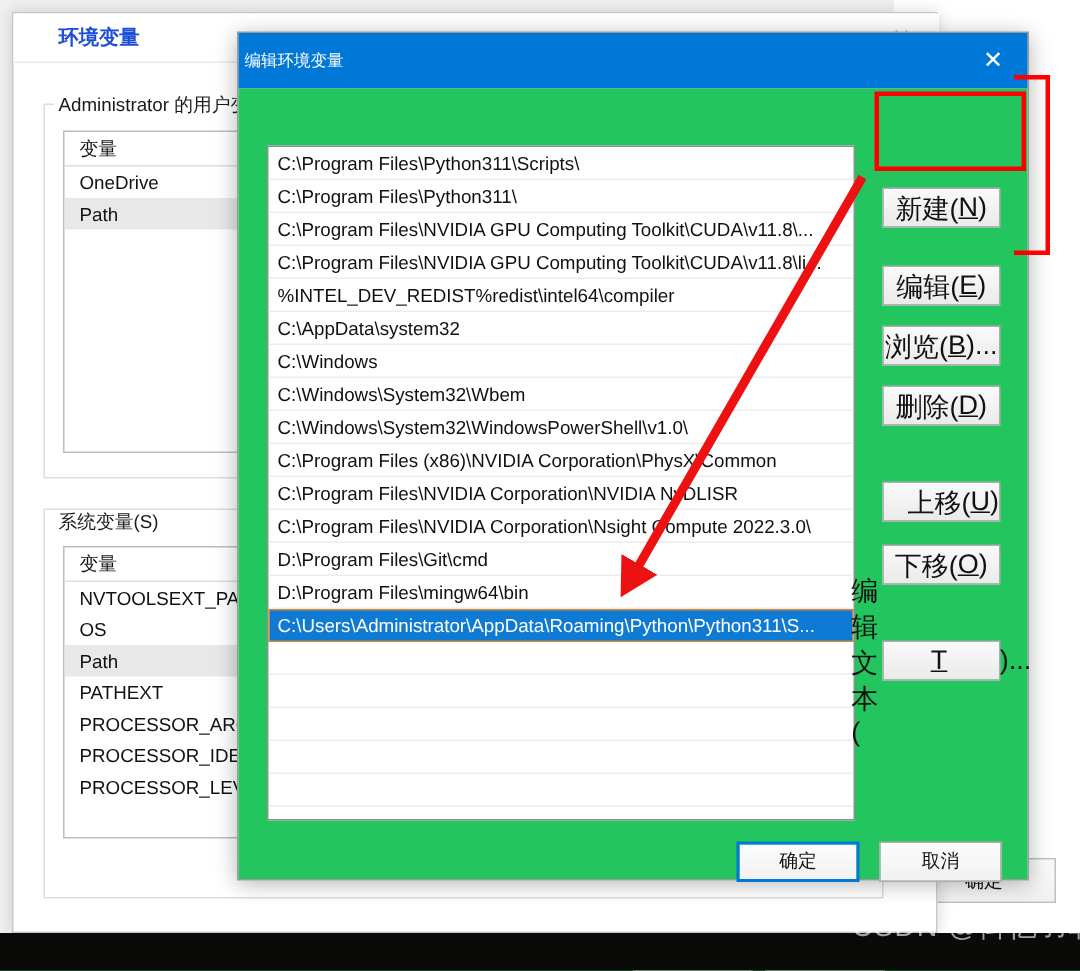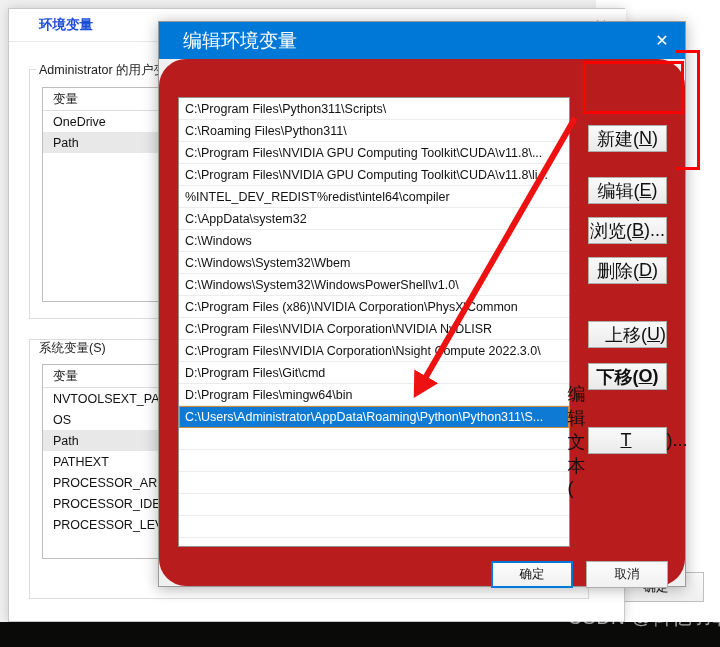--- a/index.html
+++ b/index.html
@@ -152,37 +152,36 @@
     box-shadow: 0 2px 14px rgba(0,0,0,0.30);
   }
   #edit-titlebar {
     position: absolute;
     left: 0; top: 0;
     width: 526px; height: 37px;
     background: #0078d7;
     display: flex; align-items: center;
   }
   #edit-title {
-    margin-left: 24px;
-    font-size: 19px;
+    margin-left: 4px;
+    font-size: 11px;
     color: #ffffff;
   }
   #edit-close {
     position: absolute;
     right: 0; top: 0;
     width: 46px; height: 36px;
     display: flex; align-items: center; justify-content: center;
     color: #ffffff; font-size: 16px;
   }
   #edit-body {
     position: absolute;
     left: 0; top: 37px;
     width: 526px; height: 527px;
-    background: #b91c1c;
-    border-radius: 27px;
+    background: #22c55e;
   }
 
   #path-list {
     position: absolute;
     left: 19px; top: 38px;
     width: 392px; height: 450px;
     background: #ffffff;
     border: 1px solid #8f8f8f;
     overflow: hidden;
   }
@@ -324,21 +323,21 @@
 
 <div id="edit-dialog">
   <div id="edit-titlebar">
     <span id="edit-title">编辑环境变量</span>
   </div>
   <div id="edit-close">✕</div>
 
   <div id="edit-body">
     <div id="path-list">
         <div class="path-row">C:\Program Files\Python311\Scripts\</div>
-        <div class="path-row">C:\Roaming Files\Python311\</div>
+        <div class="path-row">C:\Program Files\Python311\</div>
         <div class="path-row">C:\Program Files\NVIDIA GPU Computing Toolkit\CUDA\v11.8\...</div>
         <div class="path-row">C:\Program Files\NVIDIA GPU Computing Toolkit\CUDA\v11.8\li...</div>
         <div class="path-row">%INTEL_DEV_REDIST%redist\intel64\compiler</div>
         <div class="path-row">C:\AppData\system32</div>
         <div class="path-row">C:\Windows</div>
         <div class="path-row">C:\Windows\System32\Wbem</div>
         <div class="path-row">C:\Windows\System32\WindowsPowerShell\v1.0\</div>
         <div class="path-row">C:\Program Files (x86)\NVIDIA Corporation\PhysX\Common</div>
         <div class="path-row">C:\Program Files\NVIDIA Corporation\NVIDIA NvDLISR</div>
         <div class="path-row">C:\Program Files\NVIDIA Corporation\Nsight Compute 2022.3.0\</div>
@@ -372,21 +371,21 @@
       <div class="dlg-btn" style="top: 198px;">
         <span>删除(</span>
         <span class="uline">D</span>
         <span>)</span>
       </div>
       <div class="dlg-btn" style="top: 262px; padding-left: 16px;">
         <span>上移(</span>
         <span class="uline">U</span>
         <span>)</span>
       </div>
-      <div class="dlg-btn" style="top: 304px; font-weight: bold;">
+      <div class="dlg-btn" style="top: 304px;">
         <span>下移(</span>
         <span class="uline">O</span>
         <span>)</span>
       </div>
       <div class="dlg-btn" style="top: 368px; gap: 35px;">
         <span>编辑文本(</span>
         <span class="uline">T</span>
         <span>)...</span>
       </div>
     </div>

